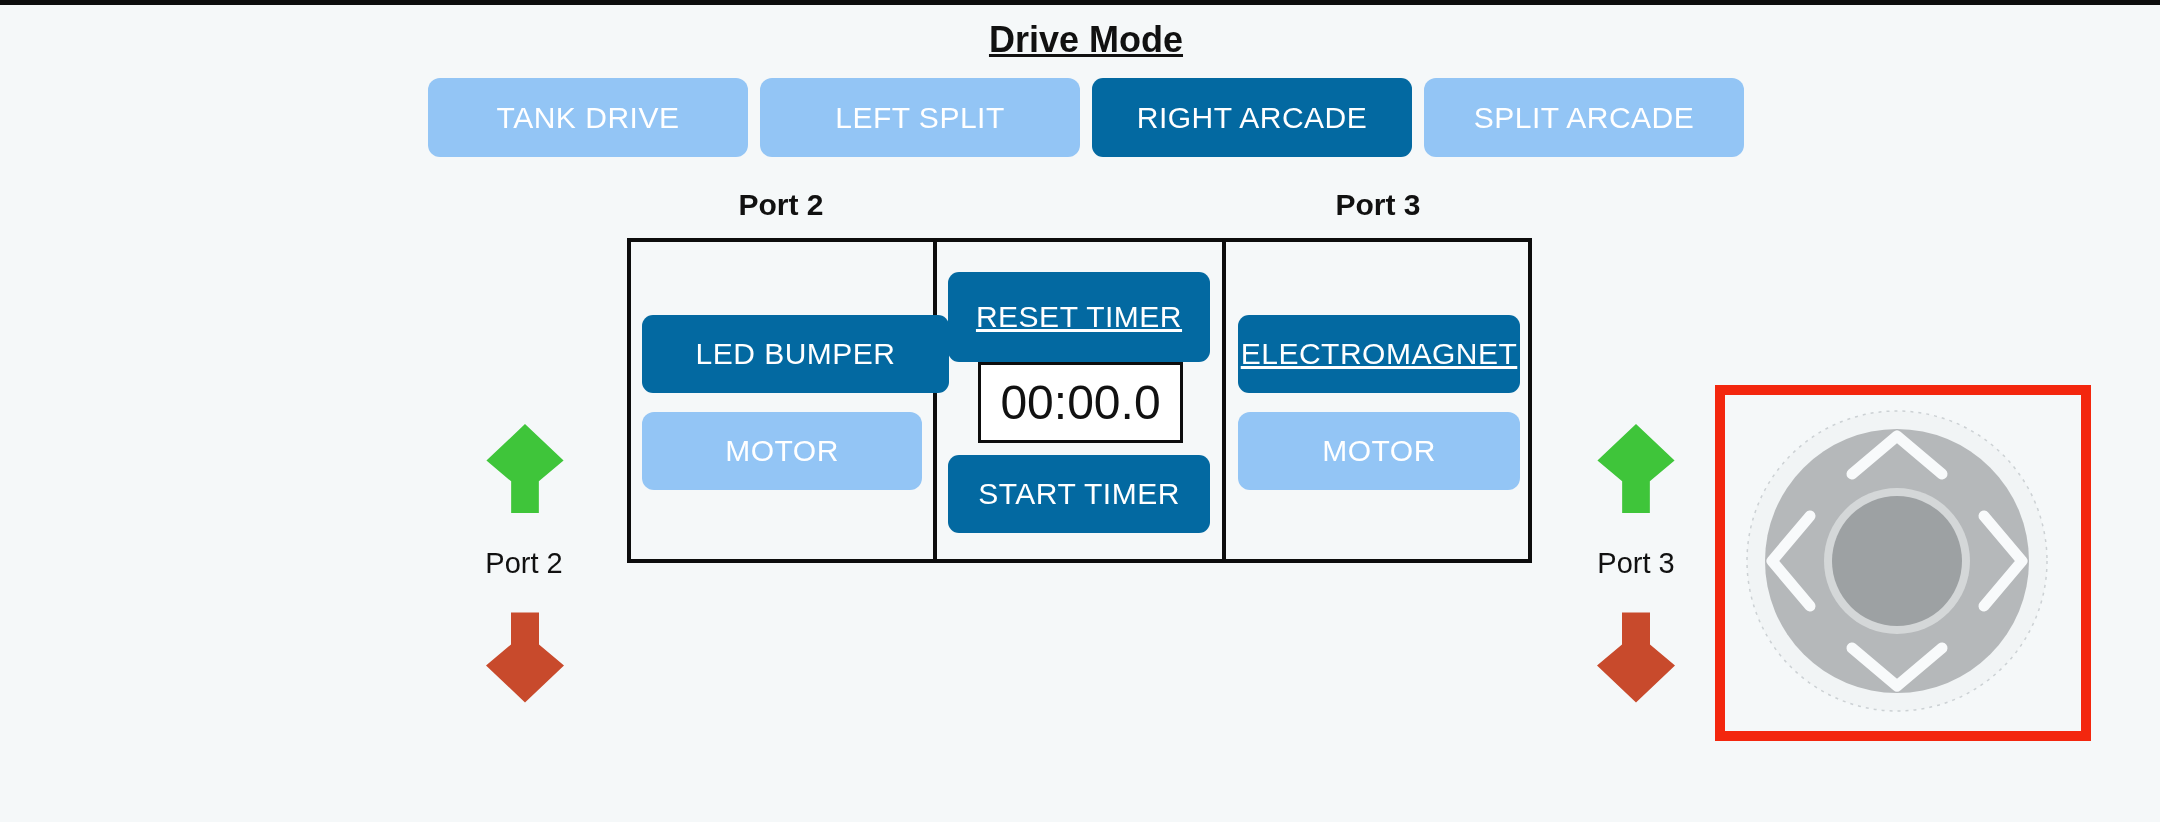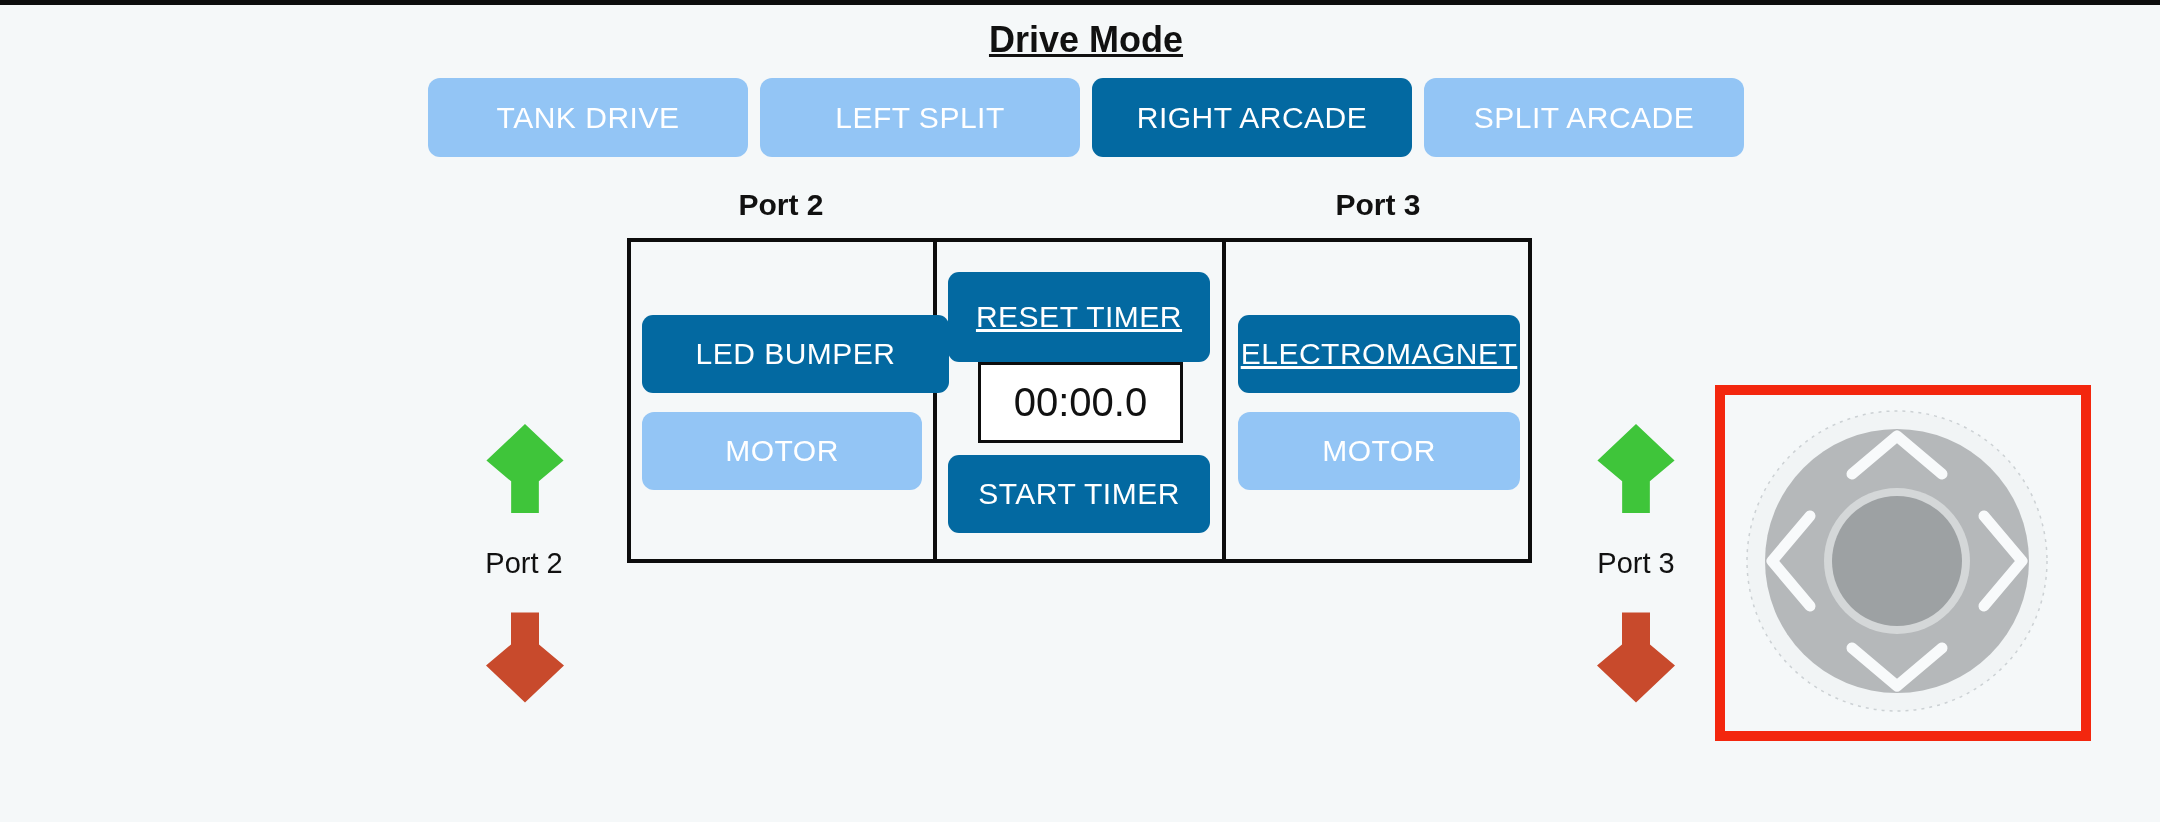--- a/index.html
+++ b/index.html
@@ -35,21 +35,21 @@
   .led-bumper{left:642px;top:315px;width:307px;height:78px;}
   .motor-p2{left:642px;top:412px;width:280px;height:78px;}
   .reset-timer{left:948px;top:272px;width:262px;height:90px;text-decoration:underline;}
   .start-timer{left:948px;top:455px;width:262px;height:78px;}
   .electromagnet{left:1238px;top:315px;width:282px;height:78px;text-decoration:underline;}
   .motor-p3{left:1238px;top:412px;width:282px;height:78px;}
   .timer-display{
     position:absolute;left:978px;top:362px;width:199px;height:75px;
     background:#ffffff;border:3px solid #0d0d0d;
     display:flex;align-items:center;justify-content:center;
-    font-size:40px;color:#111;
+    font-size:48px;color:#111;
   }
   .arrow{position:absolute;width:78px;}
   .arrow svg{display:block;width:100%;height:100%;}
   .up-left{left:486px;top:424px;height:89px;}
   .down-left{left:486px;top:611px;height:93px;}
   .up-right{left:1597px;top:424px;height:89px;}
   .down-right{left:1597px;top:611px;height:93px;}
   .port-label{
     position:absolute;width:160px;text-align:center;top:546px;height:34px;
     line-height:34px;font-size:29px;color:#111;

